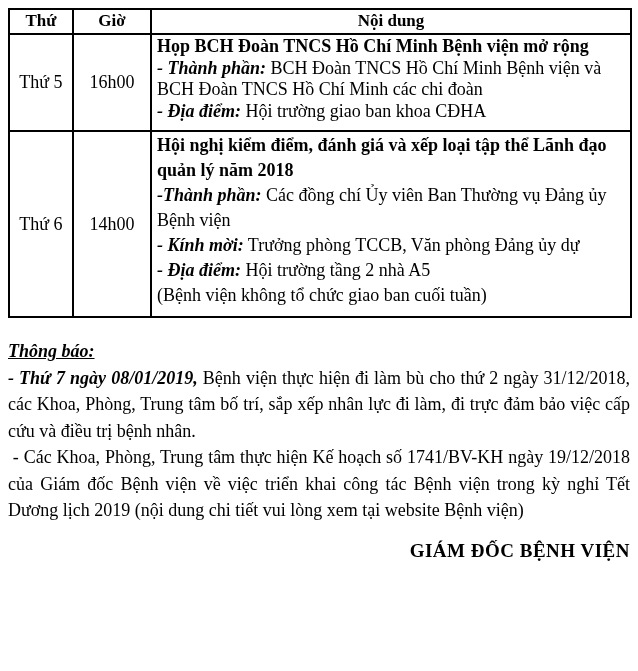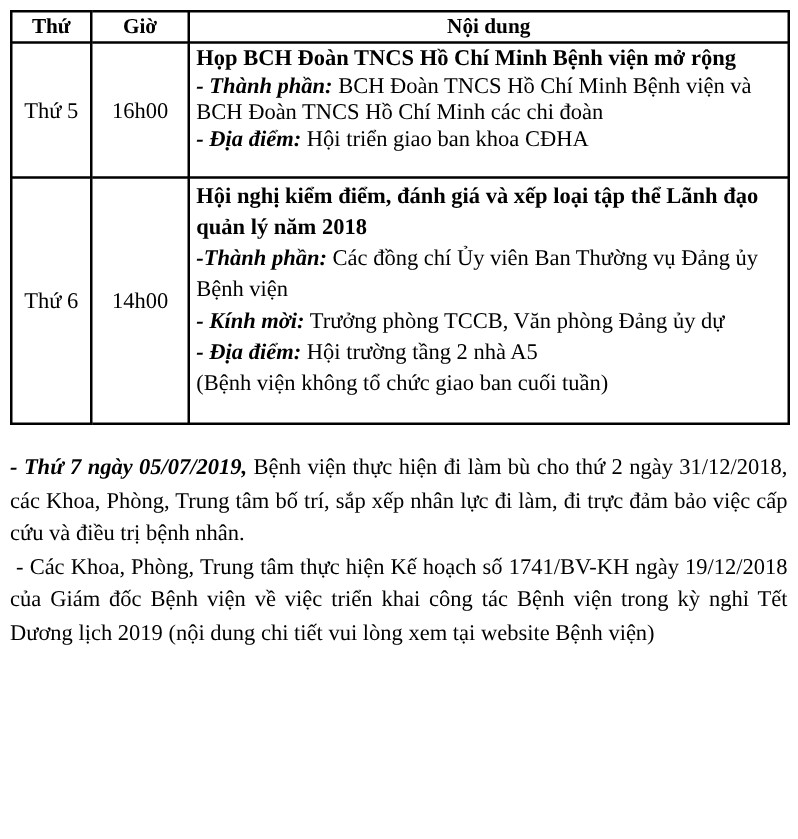--- a/index.html
+++ b/index.html
@@ -34,21 +34,21 @@
   }
   td.day-cell, td.time-cell {
     text-align: center;
     vertical-align: middle;
     font-weight: normal;
     font-size: 18px;
   }
   td.content-cell {
     vertical-align: top;
     font-size: 18px;
-    padding: 1px 3px 19px 5px;
+    padding: 1px 3px 8px 5px;
   }
   tr.row-1 td.content-cell { line-height: 21.5px; height: 87px; }
   tr.row-2 td.content-cell { line-height: 25px;  height: 179px; }
   .cell-title { font-weight: bold; }
   .lbl { font-weight: bold; font-style: italic; margin-top: 10px; }
   .notices {
     margin-top: 20px;
     font-size: 18px;
     line-height: 26.5px;
     text-align: justify;
@@ -88,35 +88,37 @@
         <th>Nội dung</th>
       </tr>
     </thead>
     <tbody>
       <tr class="row-1">
         <td class="day-cell">Thứ 5</td>
         <td class="time-cell">16h00</td>
         <td class="content-cell">
           <span class="cell-title">Họp BCH Đoàn TNCS Hồ Chí Minh Bệnh viện mở rộng</span><br>
           <span><span class="lbl">- Thành phần:</span><span> BCH Đoàn TNCS Hồ Chí Minh Bệnh viện và BCH Đoàn TNCS Hồ Chí Minh các chi đoàn</span></span><br>
-          <span><span class="lbl">- Địa điểm:</span><span> Hội triển giao ban khoa CĐHA</span></span>
+          <span><span class="lbl">- Địa điểm:</span><span> Hội trường giao ban khoa CĐHA</span></span>
         </td>
       </tr>
       <tr class="row-2">
         <td class="day-cell">Thứ 6</td>
         <td class="time-cell">14h00</td>
         <td class="content-cell">
           <span class="cell-title">Hội nghị kiểm điểm, đánh giá và xếp loại tập thể Lãnh đạo quản lý năm 2018</span><br>
           <span><span class="lbl">-Thành phần:</span><span> Các đồng chí Ủy viên Ban Thường vụ Đảng ủy Bệnh viện</span></span><br>
           <span><span class="lbl">- Kính mời:</span><span> Trưởng phòng TCCB, Văn phòng Đảng ủy dự</span></span><br>
           <span><span class="lbl">- Địa điểm:</span><span> Hội trường tầng 2 nhà A5</span></span><br>
           <span><span class="lbl"></span><span>(Bệnh viện không tổ chức giao ban cuối tuần)</span></span>
         </td>
       </tr>
     </tbody>
   </table>
 
   <div class="notices">
-    <p><span class="notice-lead">- Thứ 7 ngày 05/07/2019,</span><span> Bệnh viện thực hiện đi làm bù cho thứ 2 ngày 31/12/2018, các Khoa, Phòng, Trung tâm bố trí, sắp xếp nhân lực đi làm, đi trực đảm bảo việc cấp cứu và điều trị bệnh nhân.</span></p>
+    <p class="notice-heading">Thông báo:</p>
+    <p><span class="notice-lead">- Thứ 7 ngày 08/01/2019,</span><span> Bệnh viện thực hiện đi làm bù cho thứ 2 ngày 31/12/2018, các Khoa, Phòng, Trung tâm bố trí, sắp xếp nhân lực đi làm, đi trực đảm bảo việc cấp cứu và điều trị bệnh nhân.</span></p>
     <p><span class="notice-lead"></span><span>&nbsp;- Các Khoa, Phòng, Trung tâm thực hiện Kế hoạch số 1741/BV-KH ngày 19/12/2018 của Giám đốc Bệnh viện về việc triển khai công tác Bệnh viện trong kỳ nghỉ Tết Dương lịch 2019 (nội dung chi tiết vui lòng xem tại website Bệnh viện)</span></p>
+    <p class="signature">GIÁM ĐỐC BỆNH VIỆN</p>
   </div>
 
 </div>
 
 </body></html>

